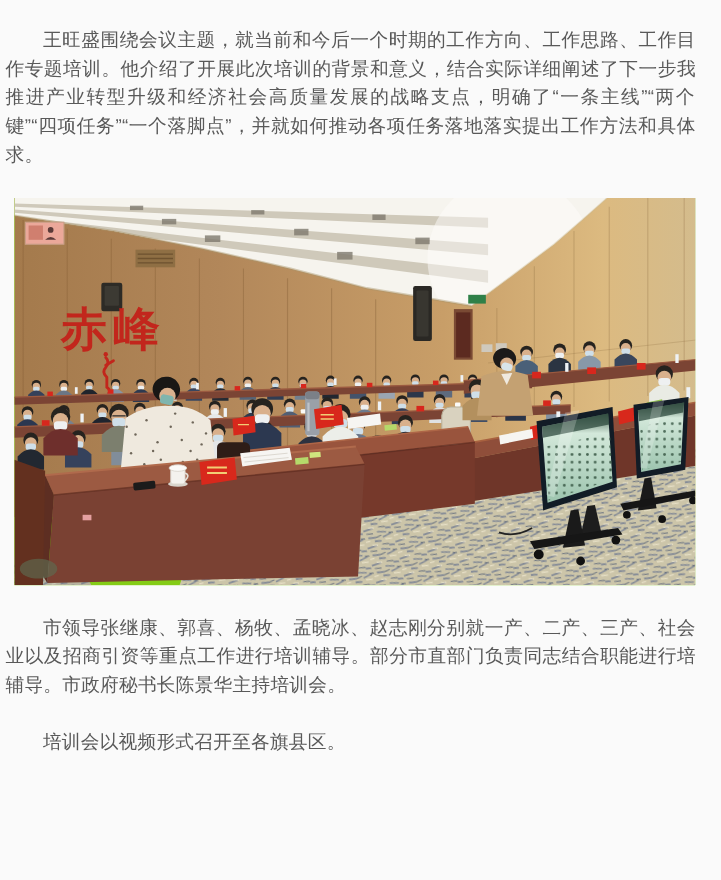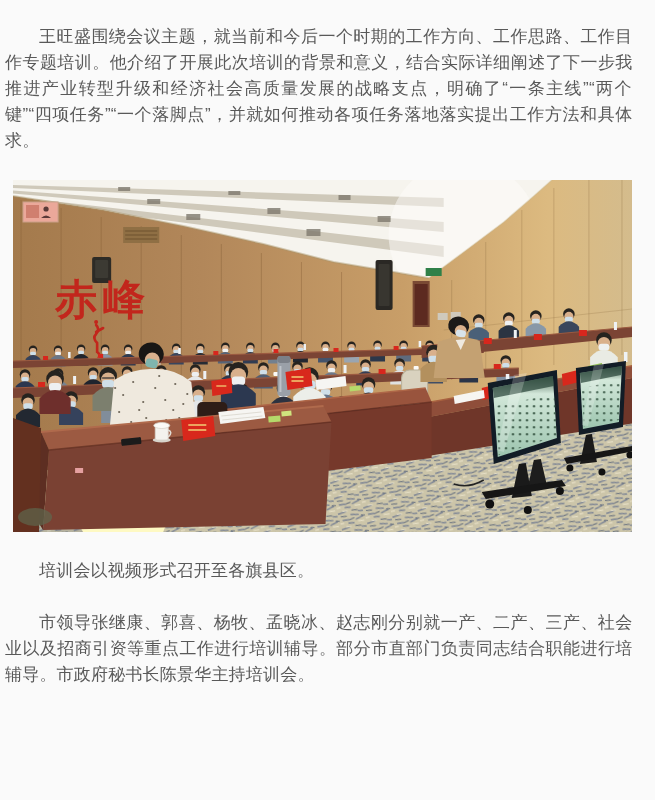--- a/index.html
+++ b/index.html
@@ -2,21 +2,21 @@
 <html><head>
 <meta charset="utf-8">
 <style>
   html,body{margin:0;padding:0;}
   body{background:#fafafa;font-family:"Liberation Sans","DejaVu Sans",sans-serif;}
   .page{width:632px;height:800px;overflow:hidden;background:#fafafa;margin:0;position:relative;}
   .article{box-sizing:border-box;width:655px;padding:24px 5px 20px;color:#595959;
            font-size:17px;line-height:26px;text-align:justify;letter-spacing:0.2px;}
   .article p{margin:0 0 26px;text-indent:2em;}
   figure.photo{margin:0 8px 26px;width:629px;height:352px;padding:0;overflow:hidden;
-               background:#fef9c3;}
+               background:#84cc16;}
   figure.photo svg{display:block;width:629px;height:352px;}
   .sign-text{font-family:"Liberation Sans","DejaVu Sans",sans-serif;font-weight:bold;}
 </style>
 </head>
 <body>
 
 <div class="page">
   <div class="article">
 
     <p>王旺盛围绕会议主题，就当前和今后一个时期的工作方向、工作思路、工作目标作专题培训。他介绍了开展此次培训的背景和意义，结合实际详细阐述了下一步我市推进产业转型升级和经济社会高质量发展的战略支点，明确了“一条主线”“两个关键”“四项任务”“一个落脚点”，并就如何推动各项任务落地落实提出工作方法和具体要求。</p>
@@ -390,18 +390,18 @@
           <rect x="255" y="236" width="12" height="6" fill="#b5d96a" transform="rotate(-5 261 239)"></rect>
           <rect x="268" y="231" width="10" height="5" fill="#cfe47e" transform="rotate(-5 273 233)"></rect>
           <rect x="62" y="288" width="8" height="5" fill="#e5a0a0"></rect>
         </g>
         <polygon points="0,238 28,248 26,352 0,352" fill="#63301f"></polygon>
         <ellipse cx="22" cy="337" rx="17" ry="9" fill="#5d6b52" opacity="0.65"></ellipse>
       </svg>
     </figure>
 
 
+    <p>市领导张继康、郭喜、杨牧、孟晓冰、赵志刚分别就一产、二产、三产、社会事业以及招商引资等重点工作进行培训辅导。部分市直部门负责同志结合职能进行培训辅导。市政府秘书长陈景华主持培训会。</p>
+
     <p>培训会以视频形式召开至各旗县区。</p>
-
-    <p>市领导张继康、郭喜、杨牧、孟晓冰、赵志刚分别就一产、二产、三产、社会事业以及招商引资等重点工作进行培训辅导。部分市直部门负责同志结合职能进行培训辅导。市政府秘书长陈景华主持培训会。</p>
 
   </div>
 </div>
 
 </body></html>

